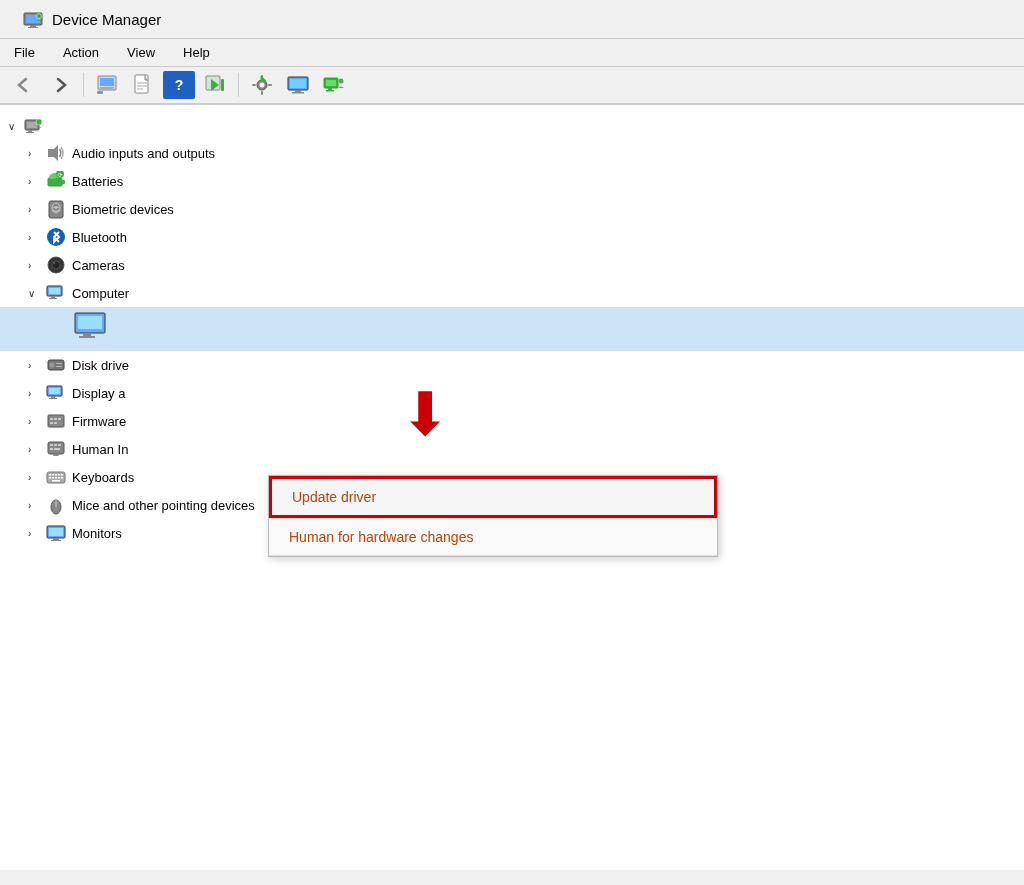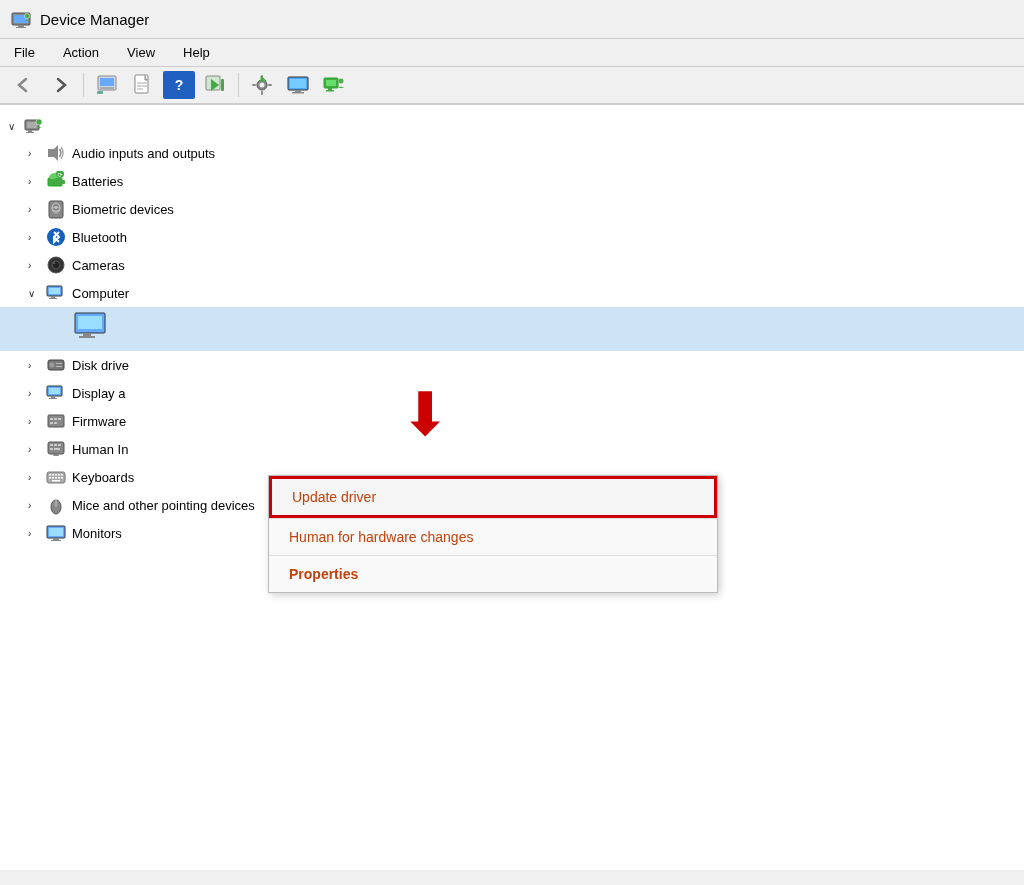--- a/index.html
+++ b/index.html
@@ -10,21 +10,21 @@
       width: 1024px;
       height: 885px;
       overflow: hidden;
     }
 
     
     .title-bar {
       display: flex;
       align-items: center;
       background: #f0f0f0;
-      padding: 8px 10px;
+      padding: 8px 22px;
       gap: 8px;
       border-bottom: 1px solid #ccc;
     }
     .title-bar-icon {
       width: 22px;
       height: 22px;
     }
     .title-bar-text {
       font-size: 15px;
       font-weight: normal;
@@ -465,16 +465,15 @@
 
   </div>
 
   <div class="red-arrow">⬇</div>
 
   <div class="context-menu">
     <div class="ctx-item">Update driver</div>
     <div class="ctx-separator"></div>
     <div class="ctx-item">Human for hardware changes</div>
     <div class="ctx-separator"></div>
-    <div class="ctx-item bold-item">Properties</div>
   </div>
 
 </div>
 
 </body></html>

